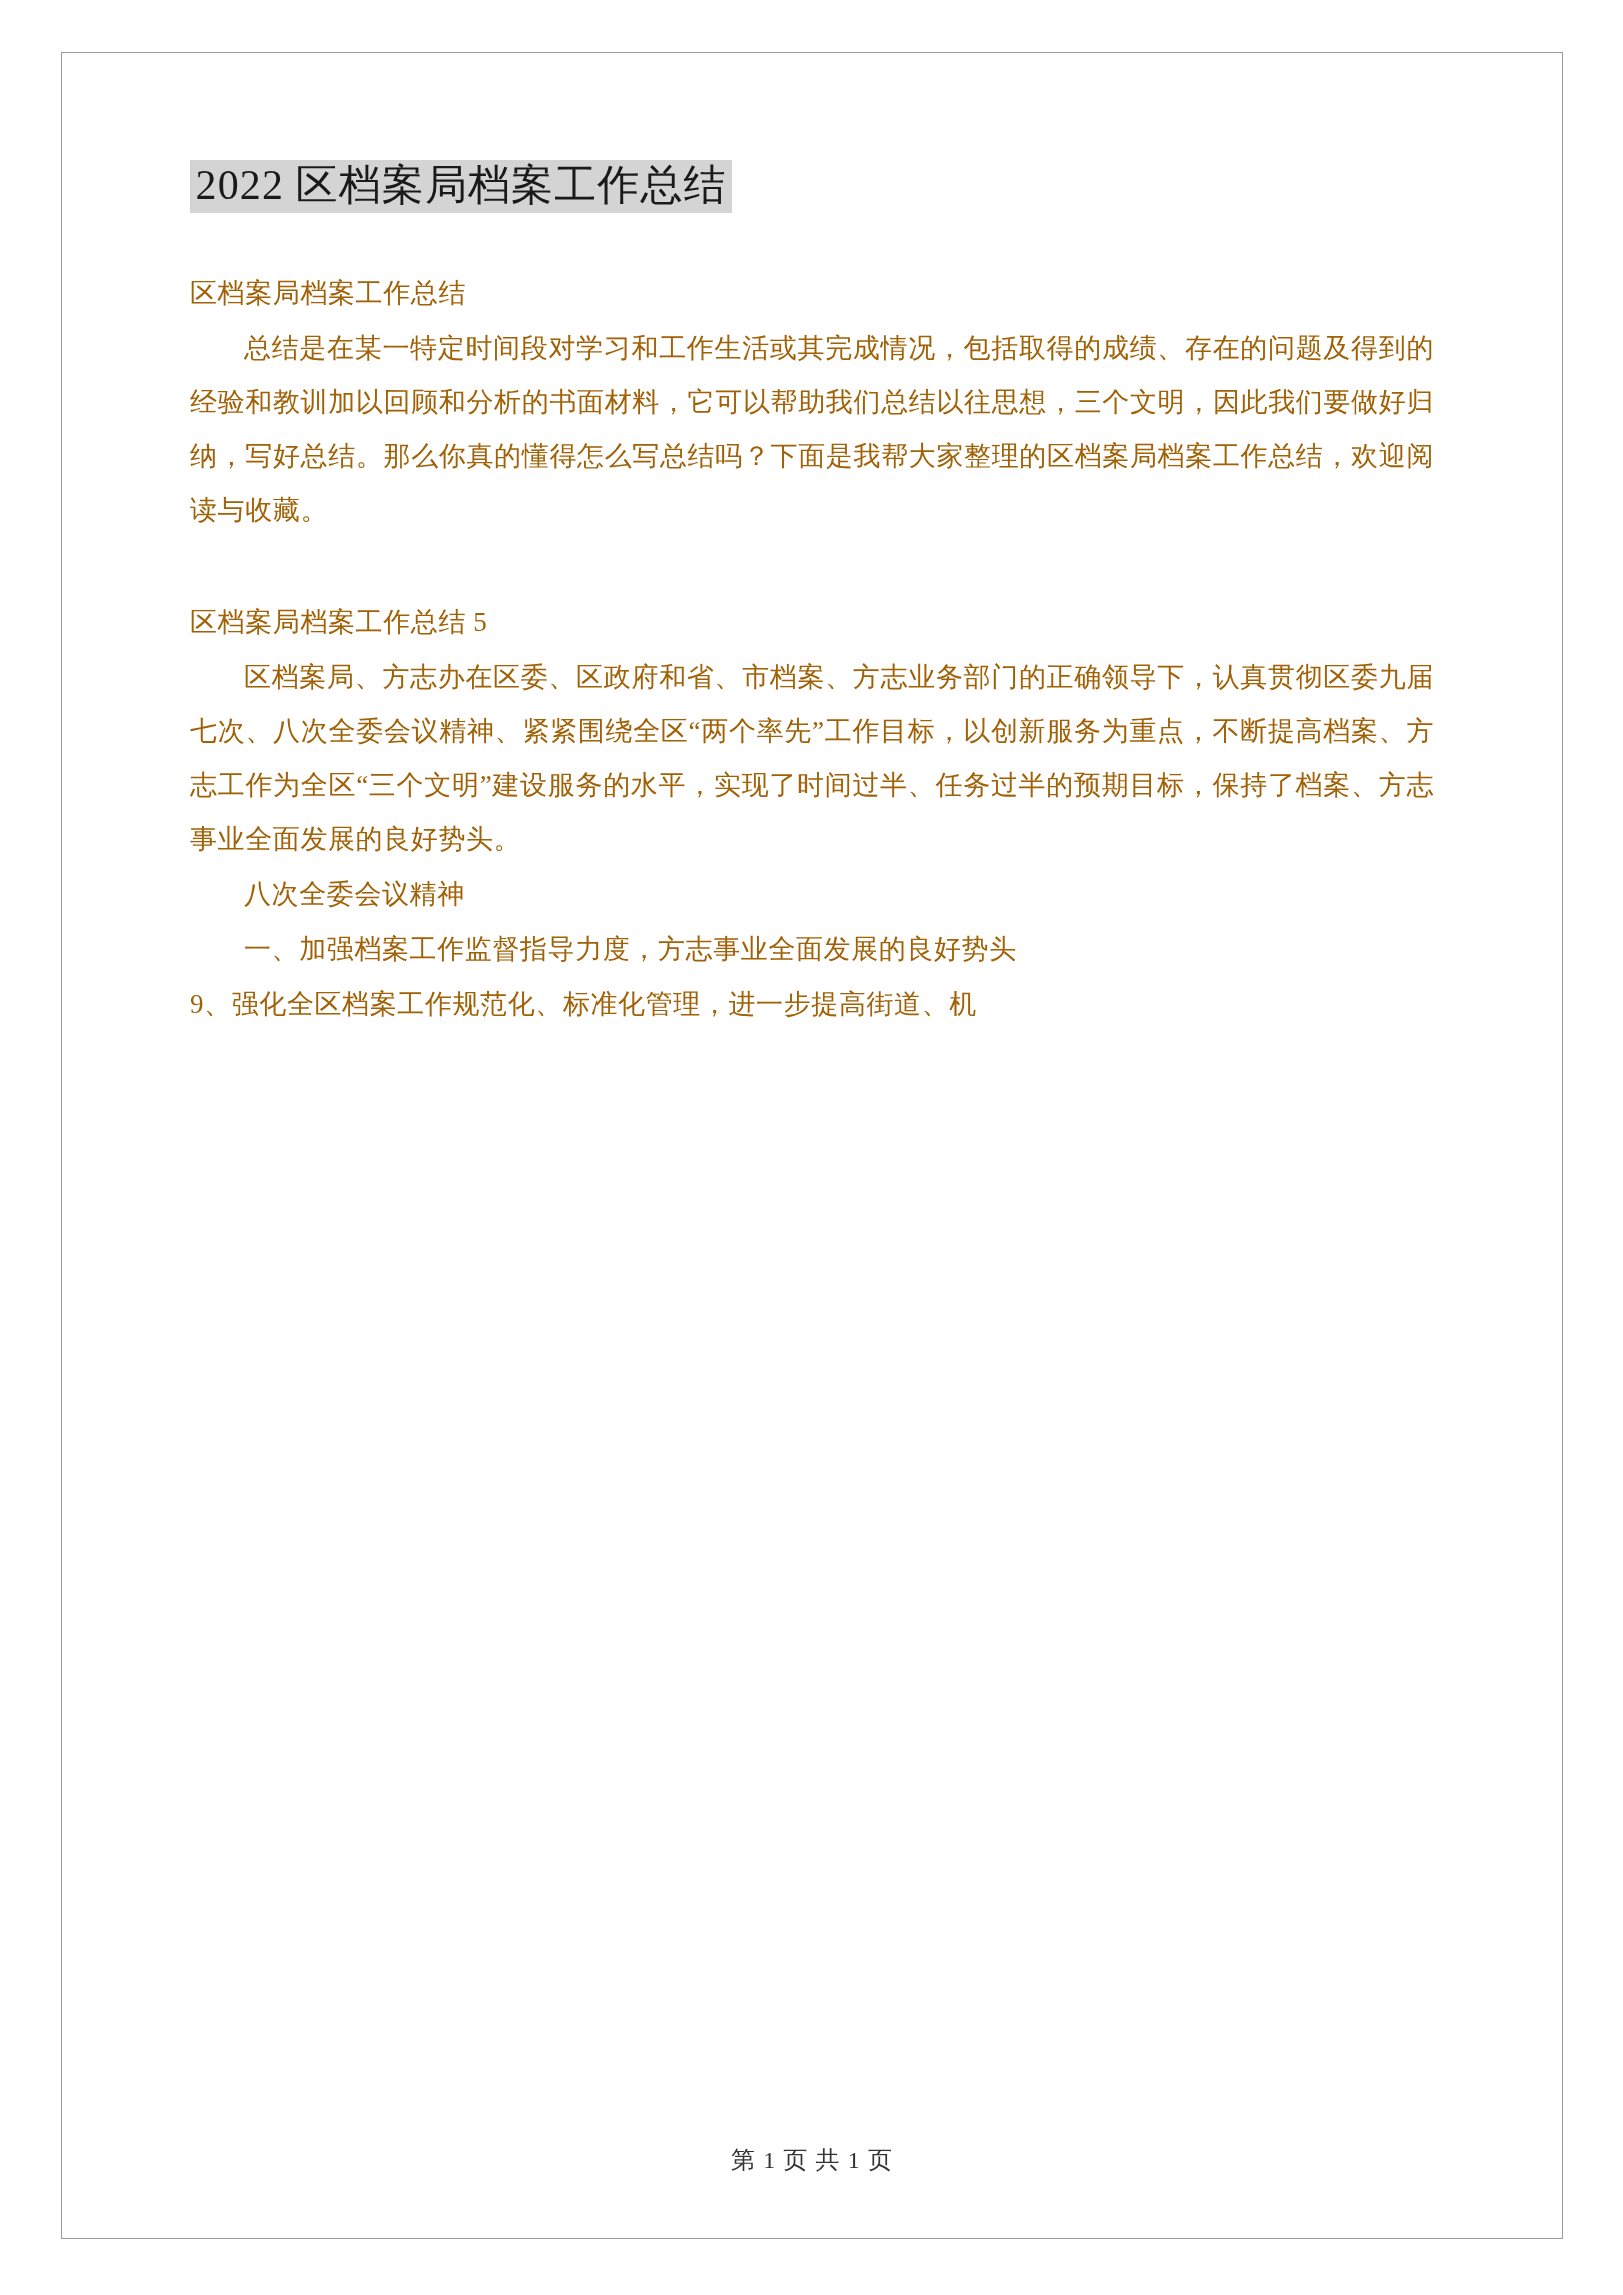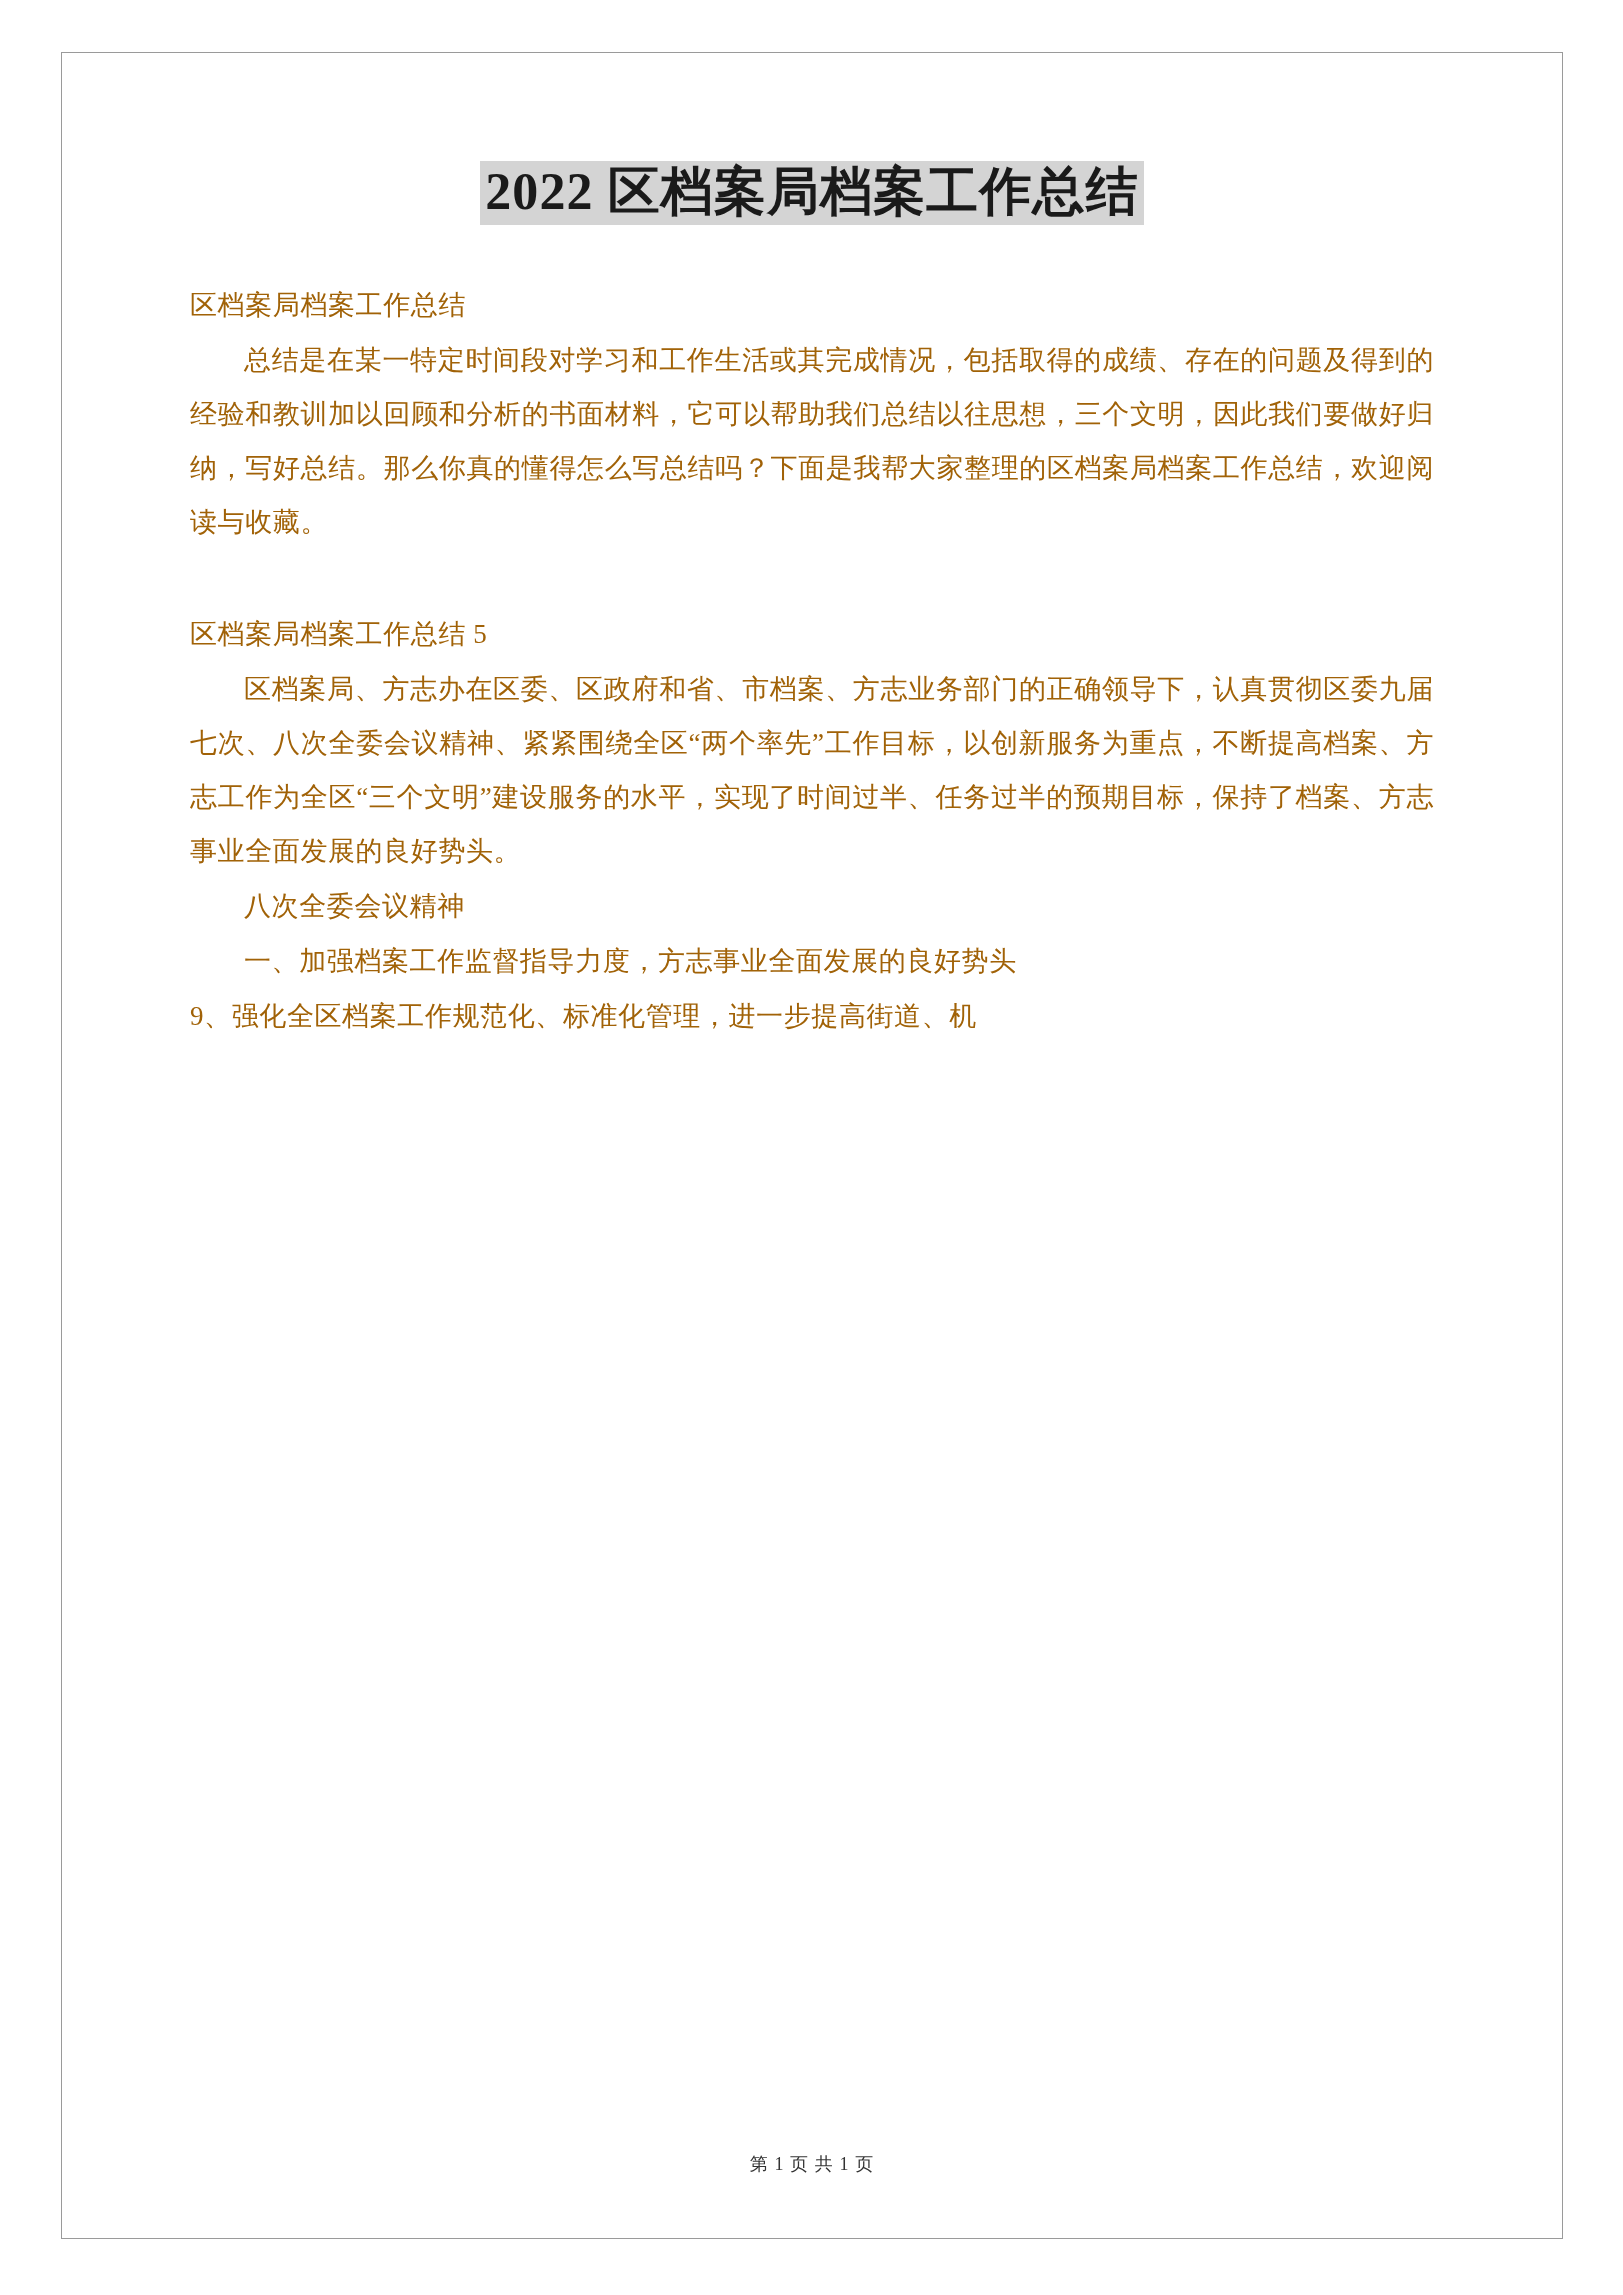--- a/index.html
+++ b/index.html
@@ -30,23 +30,22 @@
   .content {
     position: absolute;
     left: 61px;
     top: 52px;
     width: 1502px;
     height: 2187px;
     box-sizing: border-box;
     padding: 107px 129px 0 129px;
   }
   .doc-title {
-    text-align: center;
-    font-size: 52px;
-    font-weight: bold;
+    font-size: 42px;
+    font-weight: normal;
     letter-spacing: 1.1px;
     line-height: 1.25;
     margin: 0 0 54px 0;
     color: #1a1a1a;
   }
   .doc-title span.hl {
     background: #d4d4d4;
     padding: 2.2px 5.6px 4.5px 5.6px;
   }
   p.para {
@@ -63,21 +62,21 @@
   }
   p.gap-after {
     margin-bottom: 58px;
   }
   .footer {
     position: absolute;
     left: 0;
     right: 0;
     bottom: 63px;
     text-align: center;
-    font-size: 18px;
+    font-size: 24px;
     color: #333333;
     letter-spacing: 1.1px;
   }
 </style>
 </head>
 <body>
 
 <div class="page">
   <div class="page-border"></div>
   <div class="content">

